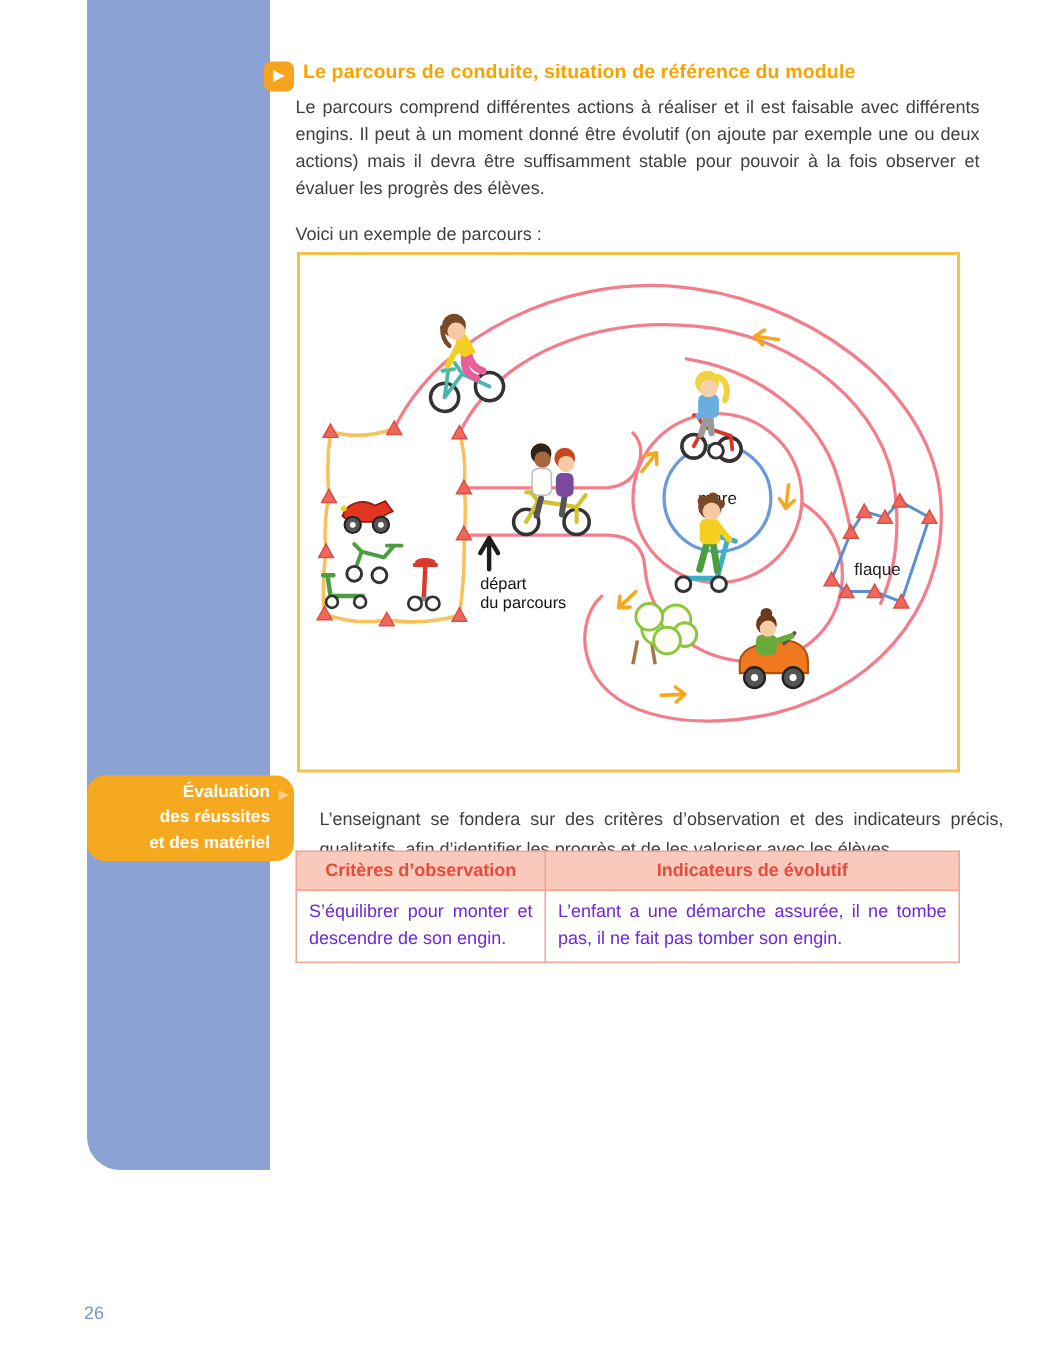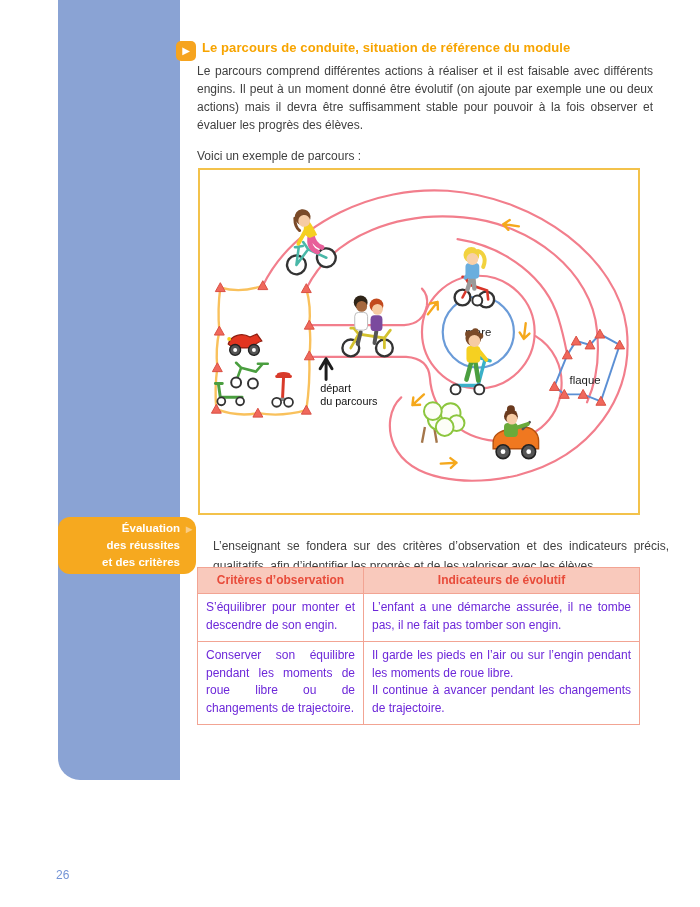--- a/index.html
+++ b/index.html
@@ -258,44 +258,39 @@
         <circle cx="24" cy="11" r="7" fill="#6a3a1e"></circle>
         <circle cx="25" cy="14" r="5.5" fill="#f6cba4"></circle>
       </g>
     </svg>
   </figure>
 
   <aside class="eval-tab">
     <span class="chev">▸</span>
     <div>Évaluation</div>
     <div>des réussites</div>
-    <div>et des critères</div>
+    <div>et des matériel</div>
   </aside>
 
   <p class="eval-intro">L’enseignant se fondera sur des critères d’observation et des indicateurs précis, qualitatifs, afin d’identifier les progrès et de les valoriser avec les élèves.</p>
 
   <table class="obs">
     <colgroup>
         <col class="c1">
         <col>
       </colgroup>
     <thead>
       <tr>
         <th>Critères d’observation</th>
         <th>Indicateurs de évolutif</th>
       </tr>
     </thead>
     <tbody>
       <tr>
         <td>S’équilibrer pour monter et descendre de son engin.</td>
         <td>L’enfant a une démarche assurée, il ne tombe pas, il ne fait pas tomber son engin.</td>
       </tr>
-      <tr>
-        <td>Conserver son équilibre pendant les moments de roue libre ou de changements de trajectoire.</td>
-        <td>Il garde les pieds en l’air ou sur l’engin pendant les moments de roue libre.
-Il continue à avancer pendant les changements de trajectoire.</td>
-      </tr>
     </tbody>
   </table>
 
   <div class="page-number">26</div>
 
 </div>
 
 </body></html>

